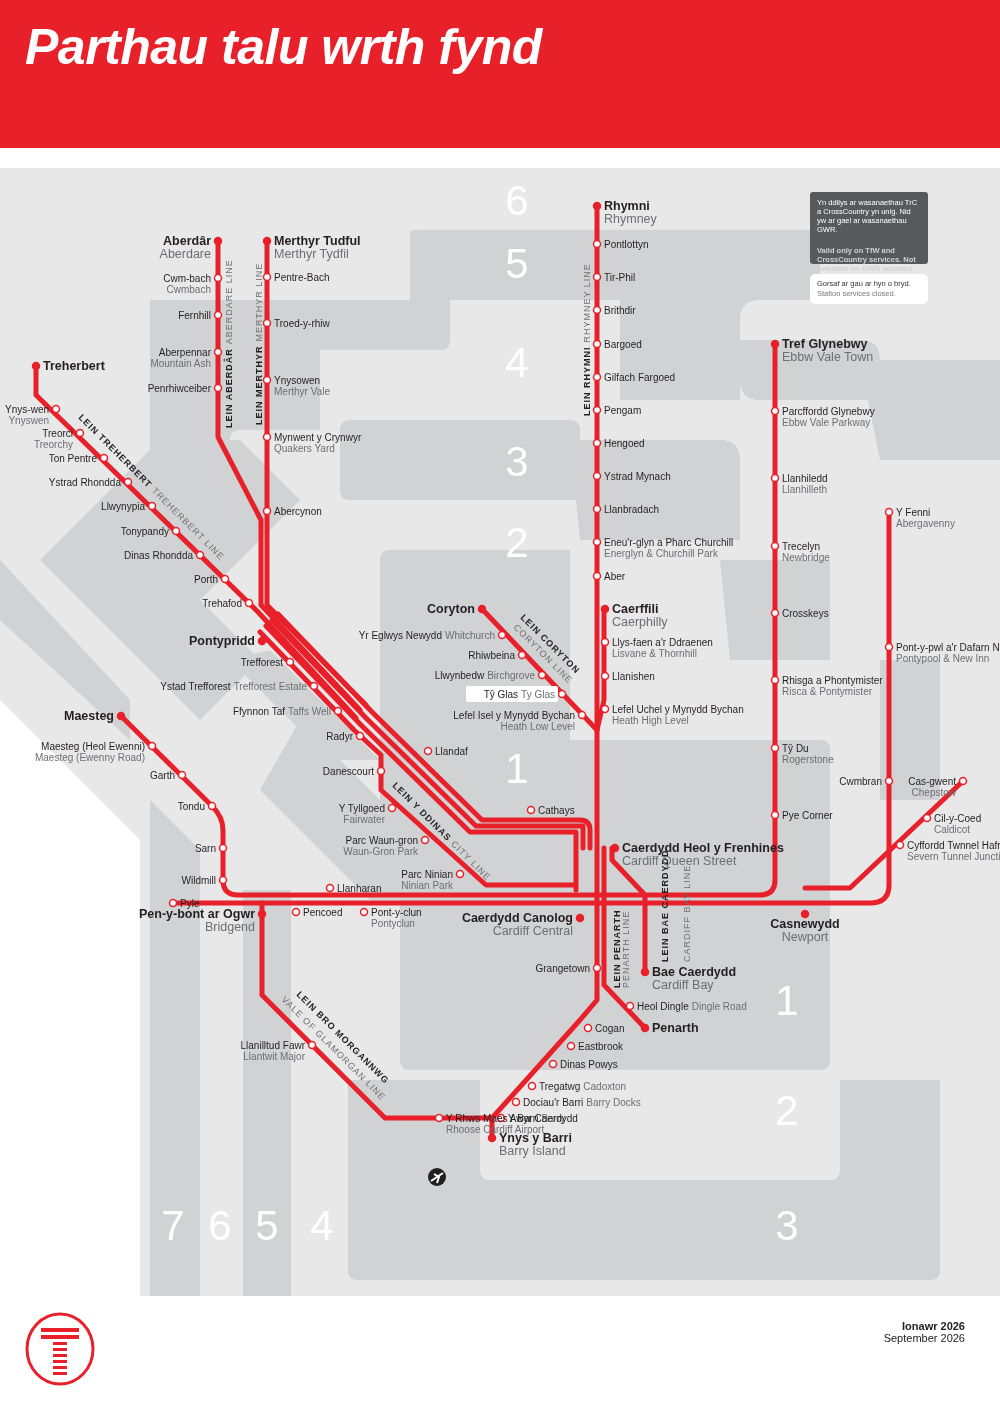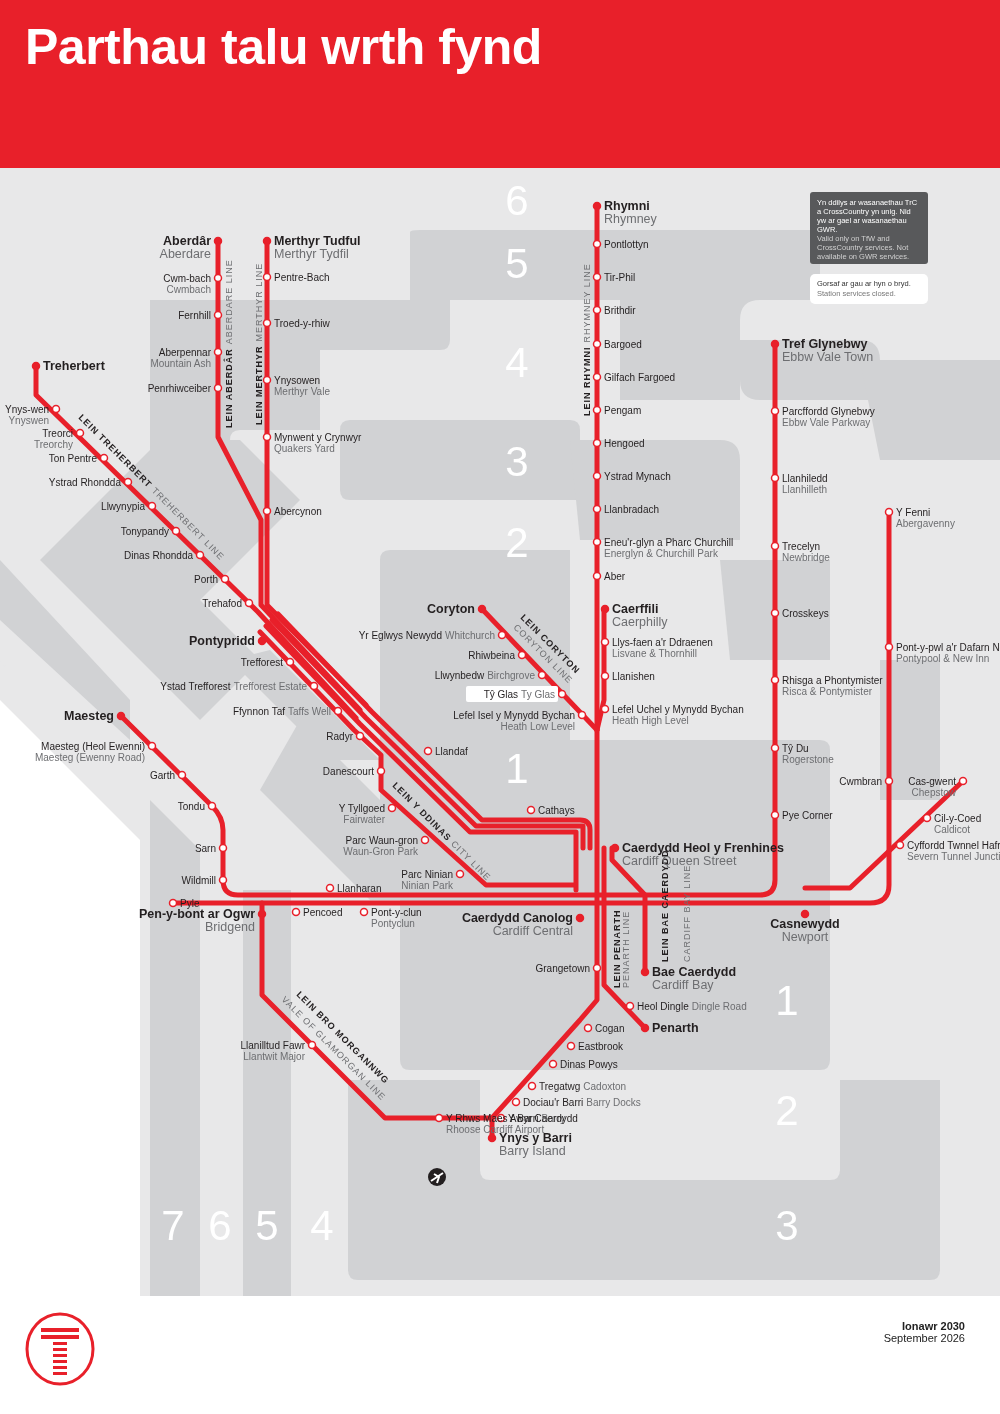--- a/index.html
+++ b/index.html
@@ -1,23 +1,23 @@
 <!DOCTYPE html>
 <html><head>
 <meta charset="utf-8">
 <style>
   html, body { margin:0; padding:0; background:#ffffff; }
   body { width:1000px; height:1414px; position:relative; overflow:hidden; font-family:"Liberation Sans", sans-serif; }
-  .header { position:absolute; left:0; top:0; width:1000px; height:168px; background:#e8202a; }
+  .header { position:absolute; left:0; top:0; width:1000px; height:148px; background:#e8202a;font-style:italic; }
   .title-cy { position:absolute; left:25px; top:18px; font-size:50px; font-weight:bold; color:#fff; letter-spacing:-0.5px; font-family:"Liberation Sans", sans-serif; }
   .title-en { position:absolute; left:25px; top:80px; font-size:50px; color:#fff; letter-spacing:-0.5px; font-family:"Liberation Sans", sans-serif; }
   .map { position:absolute; left:0; top:168px; width:1000px; height:1128px; }
   svg text { font-family:"Liberation Sans", sans-serif; }
   .legend-dark { position:absolute; left:810px; top:192px; width:118px; height:72px; background:#58595b; border-radius:3px; color:#fff; font-size:7.5px; padding:6px 7px; box-sizing:border-box; line-height:9px; }
-  .legend-dark .en { color:#d0d0d0; margin-top:0; display:block; }
+  .legend-dark .en { color:#d0d0d0; margin-top:12px; display:block;font-weight:bold; }
   .legend-light { position:absolute; left:810px; top:274px; width:118px; height:30px; background:#fff; border-radius:5px; color:#333; font-size:7.5px; padding:5px 7px; box-sizing:border-box; line-height:10px; }
   .legend-light .en { color:#777; display:block; }
   .footer-date { position:absolute; right:35px; top:1320px; text-align:right; font-size:11px; color:#222; line-height:12px; }
   .footer-date .cy { font-weight:bold; }
   .logo { position:absolute; left:25px; top:1312px; width:70px; height:74px; }
 </style>
 </head>
 <body>
 
 <div class="header">
@@ -526,15 +526,15 @@
   <rect x="16" y="23" width="38" height="4" fill="#e8202a"></rect>
   <rect x="28" y="30" width="14" height="3" fill="#e8202a"></rect>
   <rect x="28" y="36" width="14" height="3" fill="#e8202a"></rect>
   <rect x="28" y="42" width="14" height="3" fill="#e8202a"></rect>
   <rect x="28" y="48" width="14" height="3" fill="#e8202a"></rect>
   <rect x="28" y="54" width="14" height="3" fill="#e8202a"></rect>
   <rect x="28" y="60" width="14" height="3" fill="#e8202a"></rect>
 </svg>
 
 <div class="footer-date">
-  <div class="cy">Ionawr 2030</div>
+  <div class="cy">Ionawr 2026</div>
   <div>September 2026</div>
 </div>
 
 </body></html>

